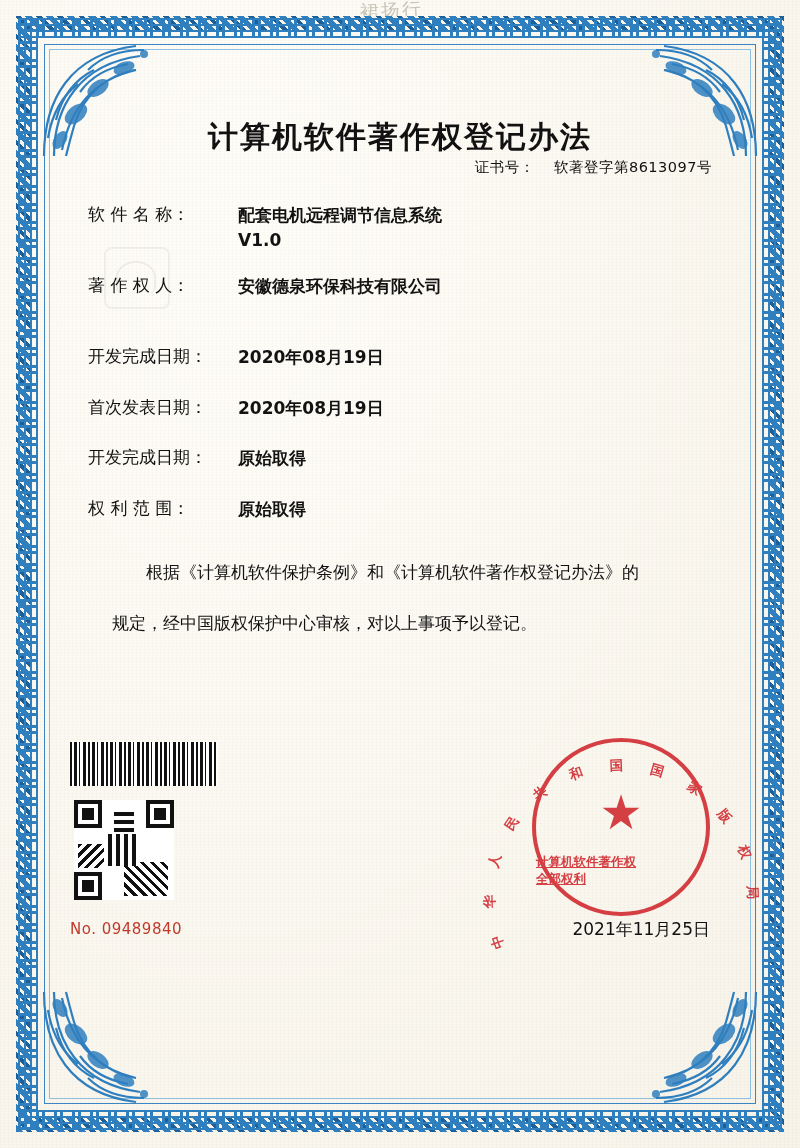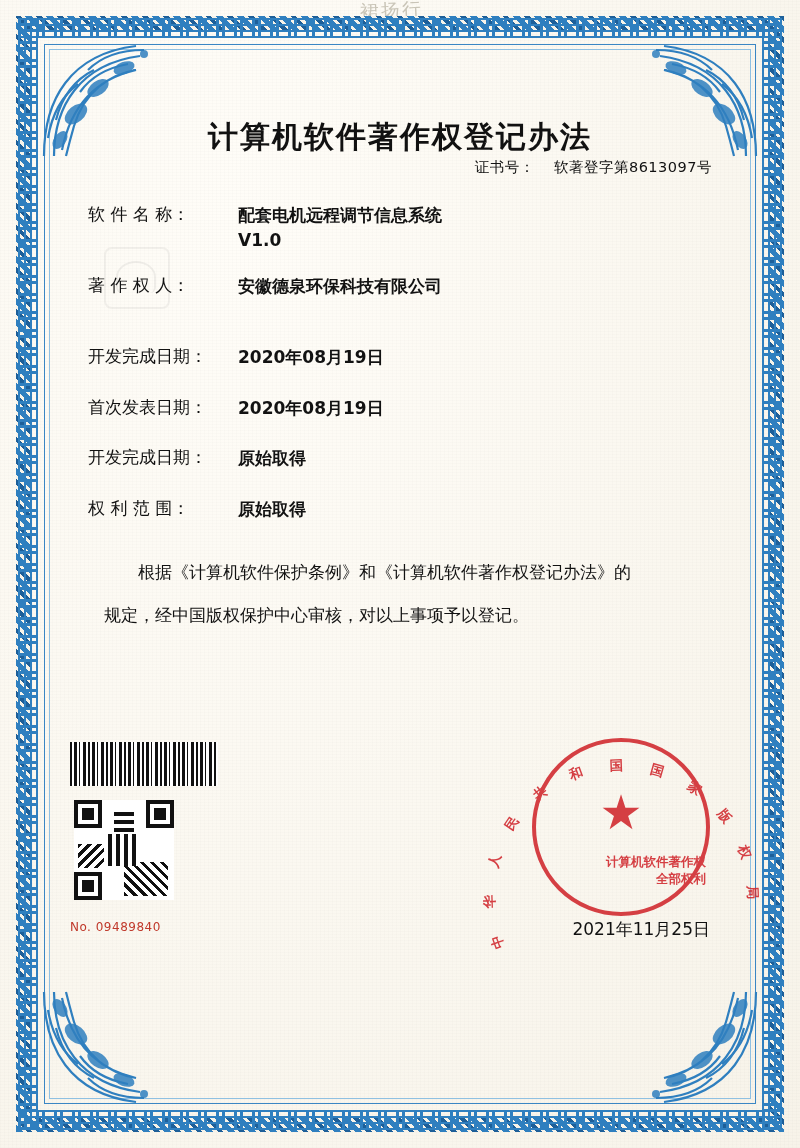--- a/index.html
+++ b/index.html
@@ -200,21 +200,21 @@
 
   .statement {
     margin-top: 34px;
     padding: 0 22px 0 26px;
     font-size: 17px;
     line-height: 2.05;
     color: #111;
     text-align: justify;
     font-family: "DejaVu Sans", sans-serif;
   }
-  .statement p { margin: 8px; }
+  .statement p { margin: 16px; }
   .statement .indent { text-indent: 34px; }
 
   
   .barcode {
     position: absolute;
     left: 70px;
     top: 742px;
     width: 148px;
     height: 44px;
     background-image: repeating-linear-gradient(90deg,
@@ -248,21 +248,21 @@
       repeating-linear-gradient(90deg, #111 0 4px, #fff 4px 8px) 34px 34px/32px 32px no-repeat,
       repeating-linear-gradient(0deg, #111 0 4px, #fff 4px 8px) 40px 12px/20px 20px no-repeat,
       repeating-linear-gradient(45deg, #111 0 3px, #fff 3px 7px) 50px 62px/44px 34px no-repeat,
       repeating-linear-gradient(135deg, #111 0 3px, #fff 3px 7px) 4px 44px/26px 24px no-repeat,
       #fff;
   }
   .serial-no {
     position: absolute;
     left: 70px;
     top: 920px;
-    font-size: 12px;
+    font-size: 15px;
     color: #c0392b;
     font-family: "DejaVu Sans", sans-serif;
     letter-spacing: .5px;
   }
   .issue-date {
     position: absolute;
     right: 90px;
     top: 918px;
     font-size: 17px;
     color: #111;
@@ -302,26 +302,27 @@
     left: 50%;
     top: 50%;
     transform-origin: 0 70px;
     font-weight: bold;
   }
   .seal .bottom-text {
     position: absolute;
     left: 0;
     right: 0;
     bottom: 24px;
-    text-align: right;
+    text-align: left;
     font-size: 12.5px;
     line-height: 1.35;
     font-family: "DejaVu Sans", sans-serif;
     color: #d0262c;
     font-weight: bold;
+    text-decoration: underline;
   }
 </style>
 </head>
 <body>
 
 <div class="page">
   <div class="paper-texture"></div>
 
   <div class="top-mark">裙扬行</div>
 

